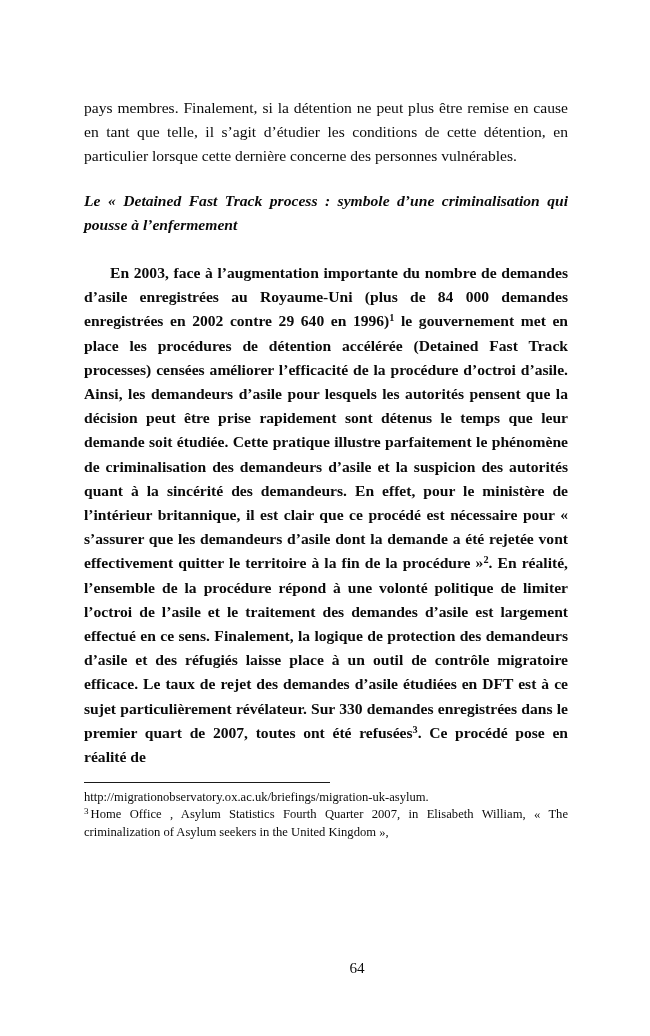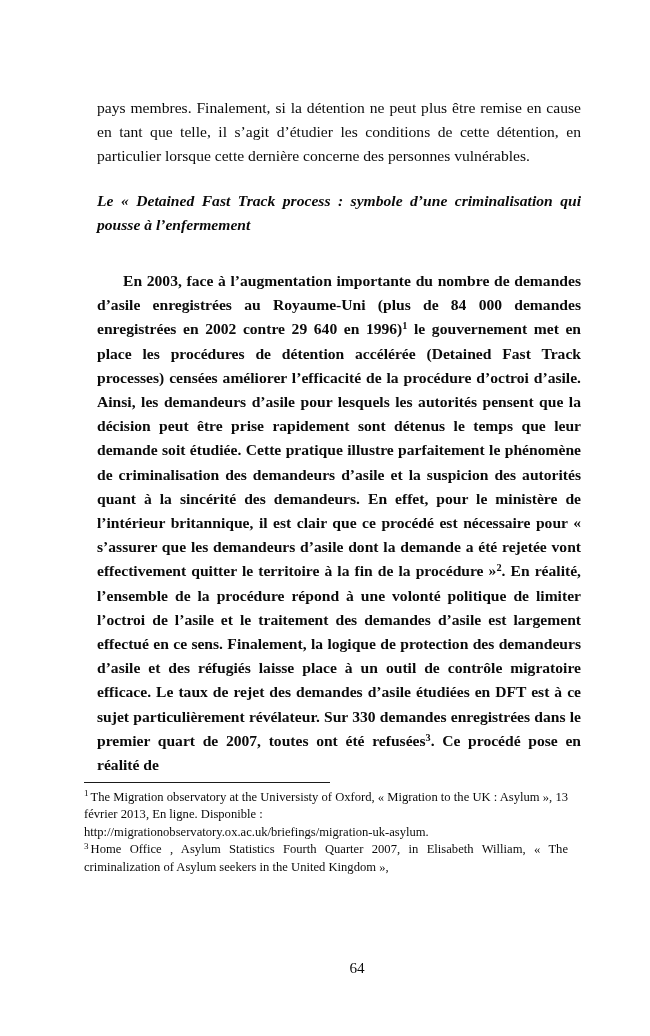--- a/index.html
+++ b/index.html
@@ -20,21 +20,21 @@
     position: absolute;
     left: 0;
     top: 0;
     width: 650px;
     height: 1036px;
     background: #ffffff;
   }
 
   .text-column {
     position: absolute;
-    left: 97px;
+    left: 84px;
     top: 96px;
     width: 484px;
   }
 
   
   .para {
     font-size: 15.6px;
     line-height: 24.2px;
     text-align: justify;
     text-justify: inter-word;
@@ -54,21 +54,21 @@
     line-height: 24.2px;
     font-weight: bold;
     font-style: italic;
     text-align: justify;
     text-justify: inter-word;
     margin: 0;
     color: #0b0b0b;
   }
   .heading-block {
     margin-top: 20px;
-    margin-bottom: 32px;
+    margin-bottom: 24px;
   }
 
   .para-block {
     margin-top: 0;
   }
 
   sup.fn {
     font-size: 0.66em;
     line-height: 0;
     vertical-align: 0.52em;
@@ -133,21 +133,20 @@
     </div>
 
     <p class="para indent"><span>En 2003, face à l’augmentation importante du nombre de demandes d’asile enregistrées au Royaume-Uni (plus de 84 000 demandes enregistrées en 2002 contre 29 640 en 1996)</span><sup class="fn">1</sup><span> le gouvernement met en place les procédures de détention accélérée (Detained Fast Track processes) censées améliorer l’efficacité de la procédure d’octroi d’asile. Ainsi, les demandeurs d’asile pour lesquels les autorités pensent que la décision peut être prise rapidement sont détenus le temps que leur demande soit étudiée. Cette pratique illustre parfaitement le phénomène de criminalisation des demandeurs d’asile et la suspicion des autorités quant à la sincérité des demandeurs. En effet, pour le ministère de l’intérieur britannique, il est clair que ce procédé est nécessaire pour « s’assurer que les demandeurs d’asile dont la demande a été rejetée vont effectivement quitter le territoire à la fin de la procédure »</span><sup class="fn">2</sup><span>. En réalité, l’ensemble de la procédure répond à une volonté politique de limiter l’octroi de l’asile et le traitement des demandes d’asile est largement effectué en ce sens. Finalement, la logique de protection des demandeurs d’asile et des réfugiés laisse place à un outil de contrôle migratoire efficace. Le taux de rejet des demandes d’asile étudiées en DFT est à ce sujet particulièrement révélateur. Sur 330 demandes enregistrées dans le premier quart de 2007, toutes ont été refusées</span><sup class="fn">3</sup><span>. Ce procédé pose en réalité de</span></p>
 
   </div>
 
   <div class="footnotes">
 
     <hr class="footnote-rule">
 
-    <p class="footnote"><sup class="fnmark">1</sup><span>The Migration observatory at the Universisty of Oxford, « Migration to the UK : Asylum », 13 février 2013, En ligne. Disponible :</span></p>
 
     <p class="footnote nojust">http://migrationobservatory.ox.ac.uk/briefings/migration-uk-asylum.</p>
 
 
     <p class="footnote"><sup class="fnmark">3</sup><span>Home Office , Asylum Statistics Fourth Quarter 2007, in Elisabeth William, « The criminalization of Asylum seekers in the United Kingdom »,</span></p>
 
   </div>
 
   <div class="page-number">64</div>
 

